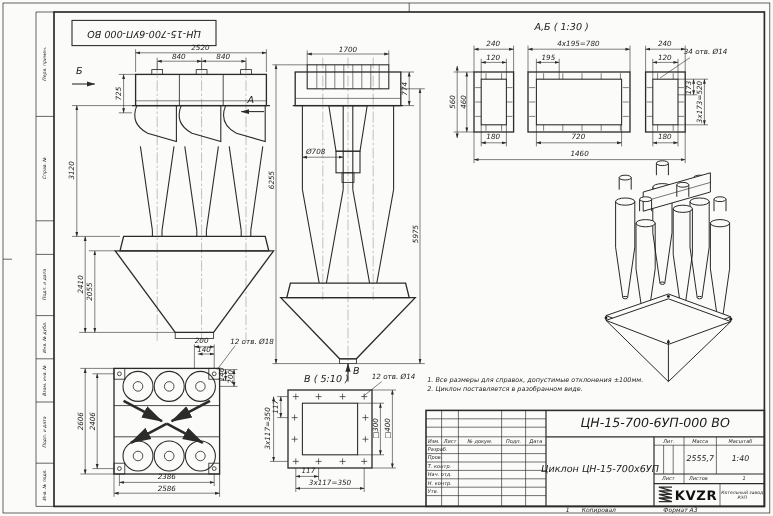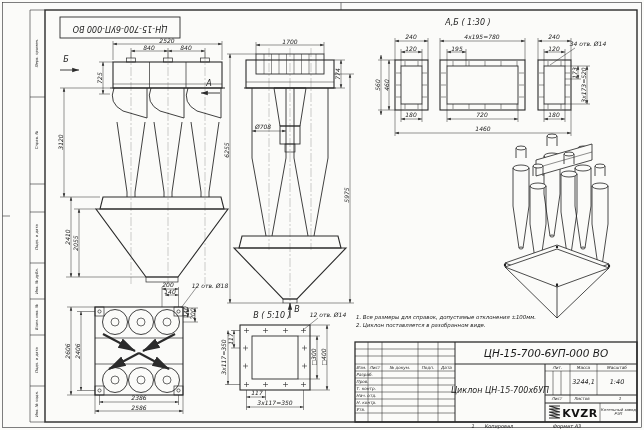--- a/index.html
+++ b/index.html
@@ -442,21 +442,21 @@
   <span class="lbl t4" style="left:446.5px;top:367.5px;">Дата</span>
   <span class="lbl t4 la" style="left:356.5px;top:374.5px;">Разраб.</span>
   <span class="lbl t4 la" style="left:356.5px;top:381.5px;">Пров.</span>
   <span class="lbl t4 la" style="left:356.5px;top:388.5px;">Т. контр.</span>
   <span class="lbl t4 la" style="left:356.5px;top:395.5px;">Нач. отд.</span>
   <span class="lbl t4 la" style="left:356.5px;top:402.5px;">Н. контр.</span>
   <span class="lbl t4 la" style="left:356.5px;top:409.5px;">Утв.</span>
   <span class="lbl t4" style="left:557.5px;top:367.5px;">Лит.</span>
   <span class="lbl t4" style="left:583.5px;top:367.5px;">Масса</span>
   <span class="lbl t4" style="left:617px;top:367.5px;">Масштаб</span>
-  <span class="lbl t65" style="left:583.5px;top:382px;">3244,1</span>
+  <span class="lbl t65" style="left:583.5px;top:382px;">2555,7</span>
   <span class="lbl t65" style="left:617px;top:382px;">1:40</span>
   <span class="lbl t4" style="left:557px;top:399px;">Лист</span>
   <span class="lbl t4" style="left:582px;top:399px;">Листов</span>
   <span class="lbl t4" style="left:620px;top:399px;">1</span>
   <span class="kvzr" style="left:580px;top:412.5px;">KVZR</span>
   <span class="logo-caption" style="left:618.5px;top:412.5px;">Котельный завод РЭП</span>
 
   <span class="lbl t5" style="left:473px;top:425.5px;">1</span>
   <span class="lbl t5" style="left:499px;top:425.5px;">Копировал</span>
   <span class="lbl t5" style="left:567px;top:425.5px;">Формат А3</span>

